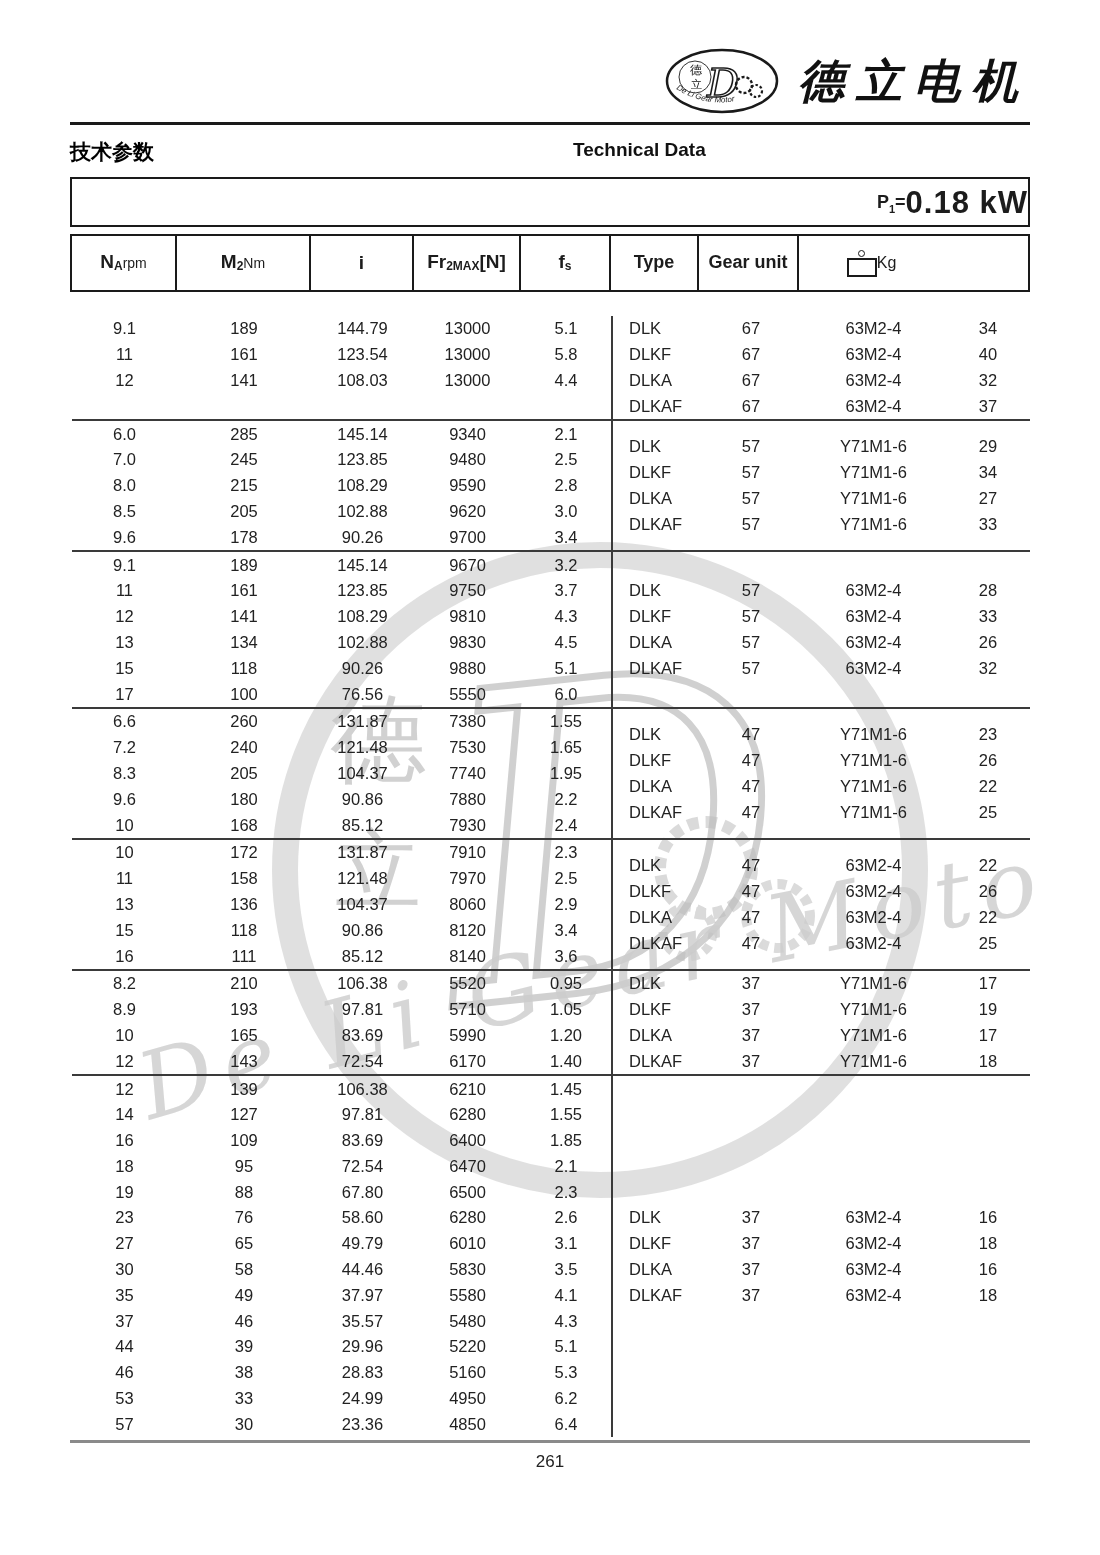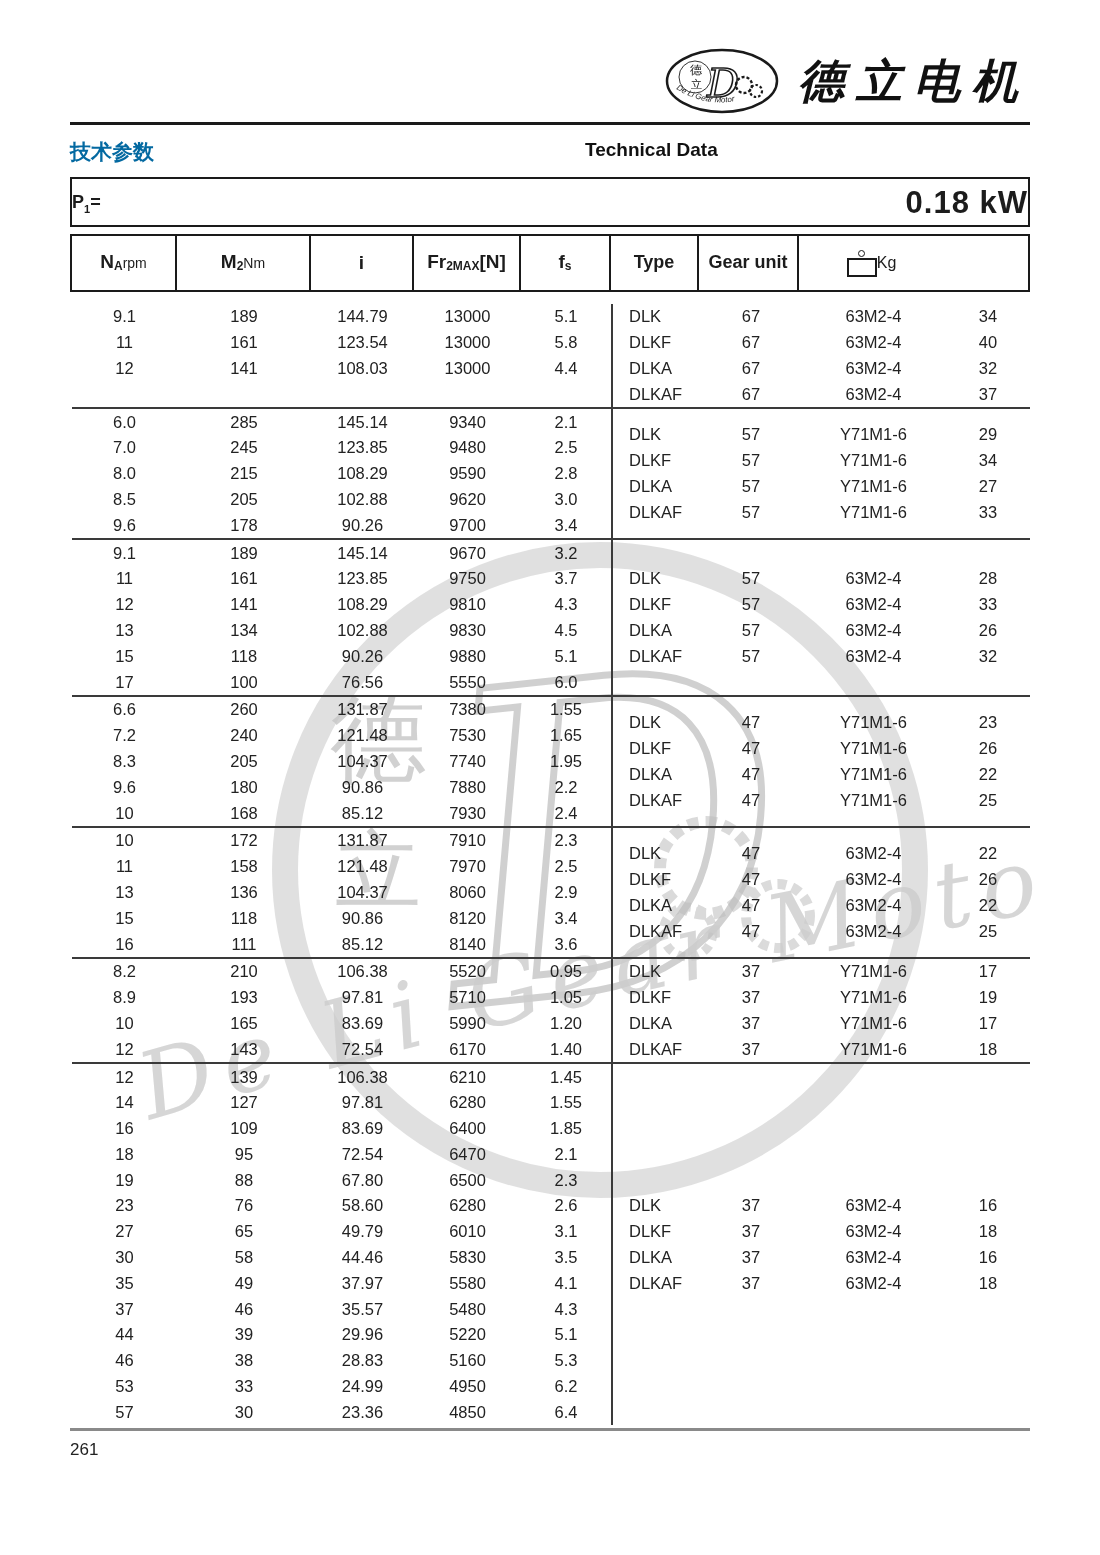--- a/index.html
+++ b/index.html
@@ -18,26 +18,26 @@
   
   .logo-row { display:flex; justify-content:flex-end; align-items:center; gap:16px; padding-top:46px; height:118px; }
   .brand {
     font-family:Liberation Sans, sans-serif;
     font-size:46px; font-weight:bold; font-style:italic;
     letter-spacing:12px; color:#111; white-space:nowrap;
   }
   .top-rule { height:3px; background:#1a1a1a; margin-top:4px; }
 
   .titles { position:relative; margin-top:13px; height:28px; }
-  .title-cn { font-size:21px; font-weight:bold; color:#0369a1; }
-  .title-en { position:absolute; left:515px; top:1px; font-size:19px; font-weight:bold; color:#111; }
+  .title-cn { font-size:21px; font-weight:bold; color:#000000; }
+  .title-en { position:absolute; left:503px; top:1px; font-size:19px; font-weight:bold; color:#111; }
 
   .power-box {
     margin-top:11px; height:50px; border:2px solid #1a1a1a;
-    display:flex; align-items:flex-end; justify-content:space-between;
+    display:flex; align-items:flex-end; justify-content:flex-end;
     padding-bottom:7px;
   }
   .power-box .p-small { font-size:18px; font-weight:bold; line-height:1; padding-bottom:3px; }
   .power-box .p-small sub { font-size:11px; }
   .power-box .p-big { font-size:31px; font-weight:bold; line-height:1; letter-spacing:1px; }
 
   
   .col-header {
     margin-top:7px; border:2px solid #1a1a1a; height:58px;
     display:grid; grid-template-columns:105px 134px 103px 107px 90px 88px 100px 145px 1fr;
@@ -51,38 +51,38 @@
   .hmain { font-size:19px; font-weight:bold; }
   .hmain sub { font-size:12px; font-weight:bold; vertical-align:-0.2em; }
   .hunit { font-size:14px; font-weight:normal; margin-top:1px; }
   .hcell.lbl { font-size:18px; font-weight:bold; }
   .kg-icon { display:flex; flex-direction:column; align-items:center; }
   .kg-ring { width:7px; height:7px; border:1.5px solid #1a1a1a; border-radius:50%; }
   .kg-body { width:30px; height:19px; border:2px solid #1a1a1a; margin-top:1px; }
   .kg-label { font-size:16px; margin-top:0; }
 
   
-  .data-area { margin-top:12px; padding-left:2px; }
+  .data-area { margin-top:24px; padding-left:2px; }
   .block { display:flex; border-top:2px solid #3a3a3a; }
   .block:first-child { border-top:none; }
   .bleft {
     width:541px; border-right:2px solid #3a3a3a;
     display:grid; grid-template-columns:105px 134px 103px 107px 90px;
     grid-auto-rows:25.8px; align-items:center;
   }
   .bright {
     flex:1;
     display:grid; grid-template-columns:88px 100px 145px 1fr;
     grid-auto-rows:25.8px; align-content:center; align-items:center;
   }
   .cell { text-align:center; font-size:16.5px; color:#222; }
   .bright .cell.type { text-align:left; padding-left:16px; }
 
   .footer-rule { margin-top:3px; height:3px; background:#8a8a8a; }
-  .page-num { margin-top:9px; text-align:left; font-size:17px; color:#222; }
+  .page-num { margin-top:9px; text-align:center; font-size:17px; color:#222; }
 </style>
 </head>
 <body>
 
 <div class="page">
 
   <svg class="wm" width="1100" height="1555" viewBox="0 0 1100 1555">
     <circle cx="600" cy="870" r="315" fill="none" stroke="#c6c6c6" stroke-width="26" opacity="0.55"></circle>
     <text x="440" y="990" font-family="DejaVu Serif, serif" font-style="italic" font-size="430" fill="none" stroke="#bdbdbd" stroke-width="7" opacity="0.7" transform="rotate(-6 600 820)">D</text>
     <text x="330" y="772" font-size="96" fill="#c6c6c6" opacity="0.8">德</text>

